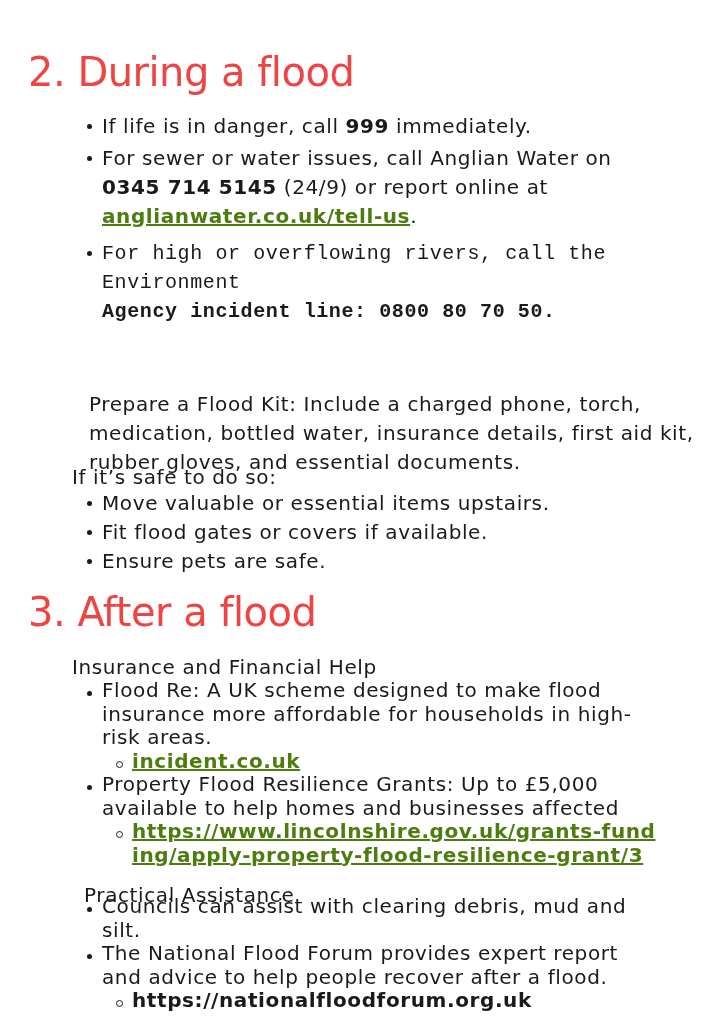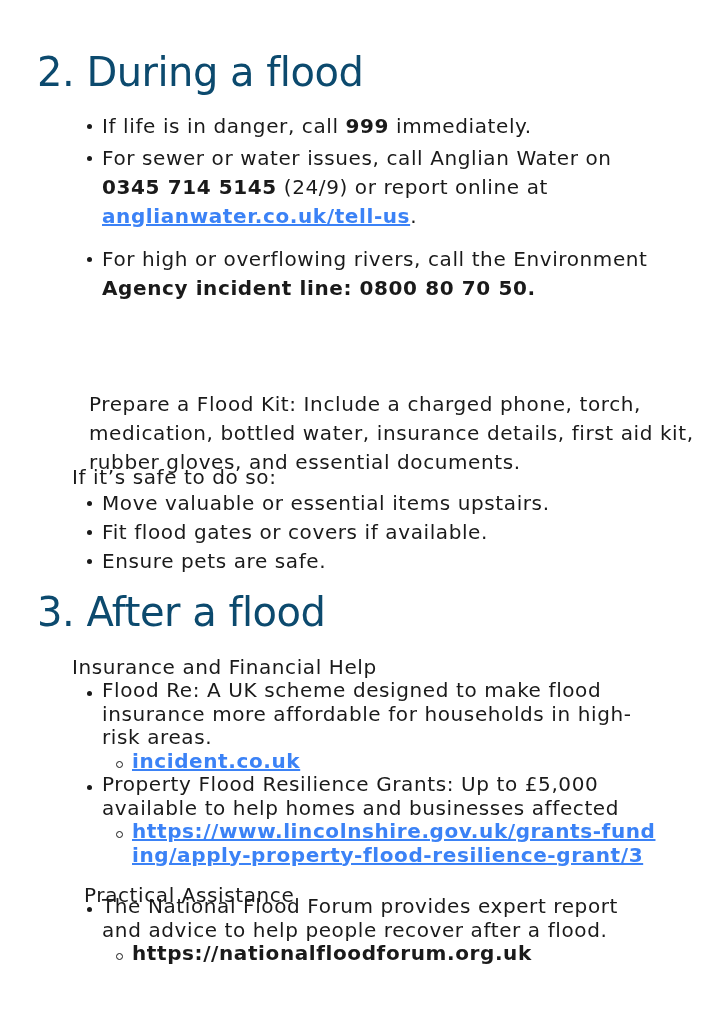--- a/index.html
+++ b/index.html
@@ -1,53 +1,53 @@
 <!DOCTYPE html>
 <html><head>
 <meta charset="utf-8">
 <style>
   html, body { margin: 0; padding: 0; background: #ffffff; }
   body { width: 724px; height: 1024px; position: relative; overflow: hidden;
          font-family: "DejaVu Sans", sans-serif; color: #111111; }
   .h {
-    position: absolute; left: 37px; margin: 0;
+    position: absolute; left: 28px; margin: 0;
     font-family: "DejaVu Sans", sans-serif; font-weight: normal;
-    font-size: 40px; letter-spacing: -0.5px; line-height: 1; color: #0c4a6e;
+    font-size: 40px; letter-spacing: -0.5px; line-height: 1; color: #ef4444;
   }
   .txt { font-size: 20px; letter-spacing: 0.6px; color: #1a1a1a; }
   ul { list-style: none; margin: 0; padding: 0; }
   .blk { position: absolute; }
   li.b { position: relative; padding-left: 30px; }
   li.b::before {
     content: ""; position: absolute; left: 15px; width: 5px; height: 5px;
     border-radius: 50%; background: #1a1a1a; top: 0.62em;
   }
   li.c { position: relative; padding-left: 30px; }
   li.c::before {
     content: ""; position: absolute; left: 14px; width: 5px; height: 5px;
     border-radius: 50%; border: 1.2px solid #1a1a1a; top: 0.55em;
   }
   b, .bold { font-weight: bold; }
-  a.lnk { color: #3b82f6; font-weight: bold; text-decoration: underline; }
+  a.lnk { color: #4d7c0f; font-weight: bold; text-decoration: underline; }
   .lh29 { line-height: 29px; }
   .lh24 { line-height: 23.5px; }
 </style>
 </head>
 <body>
 
 <h1 class="h" style="top:52px;">2. During a flood</h1>
 
 <ul class="blk txt lh29" style="left:72px; top:112px; width:600px;">
   <li class="b">
     <span>If life is in danger, call </span><b>999</b><span> immediately.</span>
   </li>
   <li class="b" style="margin-top:3px;">
     <span>For sewer or water issues, call Anglian Water on </span><b>0345 714 5145</b><span> (24/9) or report online at </span><br><a class="lnk" href="#">anglianwater.co.uk/tell-us</a><span>.</span>
   </li>
-  <li class="b" style="margin-top:14px;">
+  <li class="b" style="margin-top:8px;font-family:Liberation Mono, monospace;">
     <span>For high or overflowing rivers, call the Environment </span><br><b>Agency incident line: 0800 80 70 50.</b>
   </li>
 </ul>
 
 <p class="blk txt lh29" style="left:72px; top:373px; width:610px; margin:17px;">Prepare a Flood Kit: Include a charged phone, torch, medication, bottled water, insurance details, first aid kit, rubber gloves, and essential documents.</p>
 
 <p class="blk txt" style="left:72px; top:465px; margin:0; line-height:24px;">If it’s safe to do so:</p>
 
 <ul class="blk txt lh29" style="left:72px; top:489px; width:600px;">
   <li class="b">Move valuable or essential items upstairs.</li>
@@ -71,18 +71,21 @@
     <ul>
       <li class="c" style="word-break:break-all;"><a class="lnk" href="#">https://www.lincolnshire.gov.uk/grants-funding/apply-property-flood-resilience-grant/3</a></li>
     </ul>
   </li>
 </ul>
 
 <p class="blk txt" style="left:72px; top:871px; margin:12px; line-height:24px;">Practical Assistance</p>
 
 <ul class="blk txt lh24" style="left:72px; top:895px; width:590px;">
   <li class="b">
+    <span>Councils can assist with clearing debris, mud and silt.</span>
+  </li>
+  <li class="b">
     <span>The National Flood Forum provides expert report and advice to help people recover after a flood.</span>
     <ul>
       <li class="c"><span class="bold">https://nationalfloodforum.org.uk</span></li>
     </ul>
   </li>
 </ul>
 
 </body></html>

